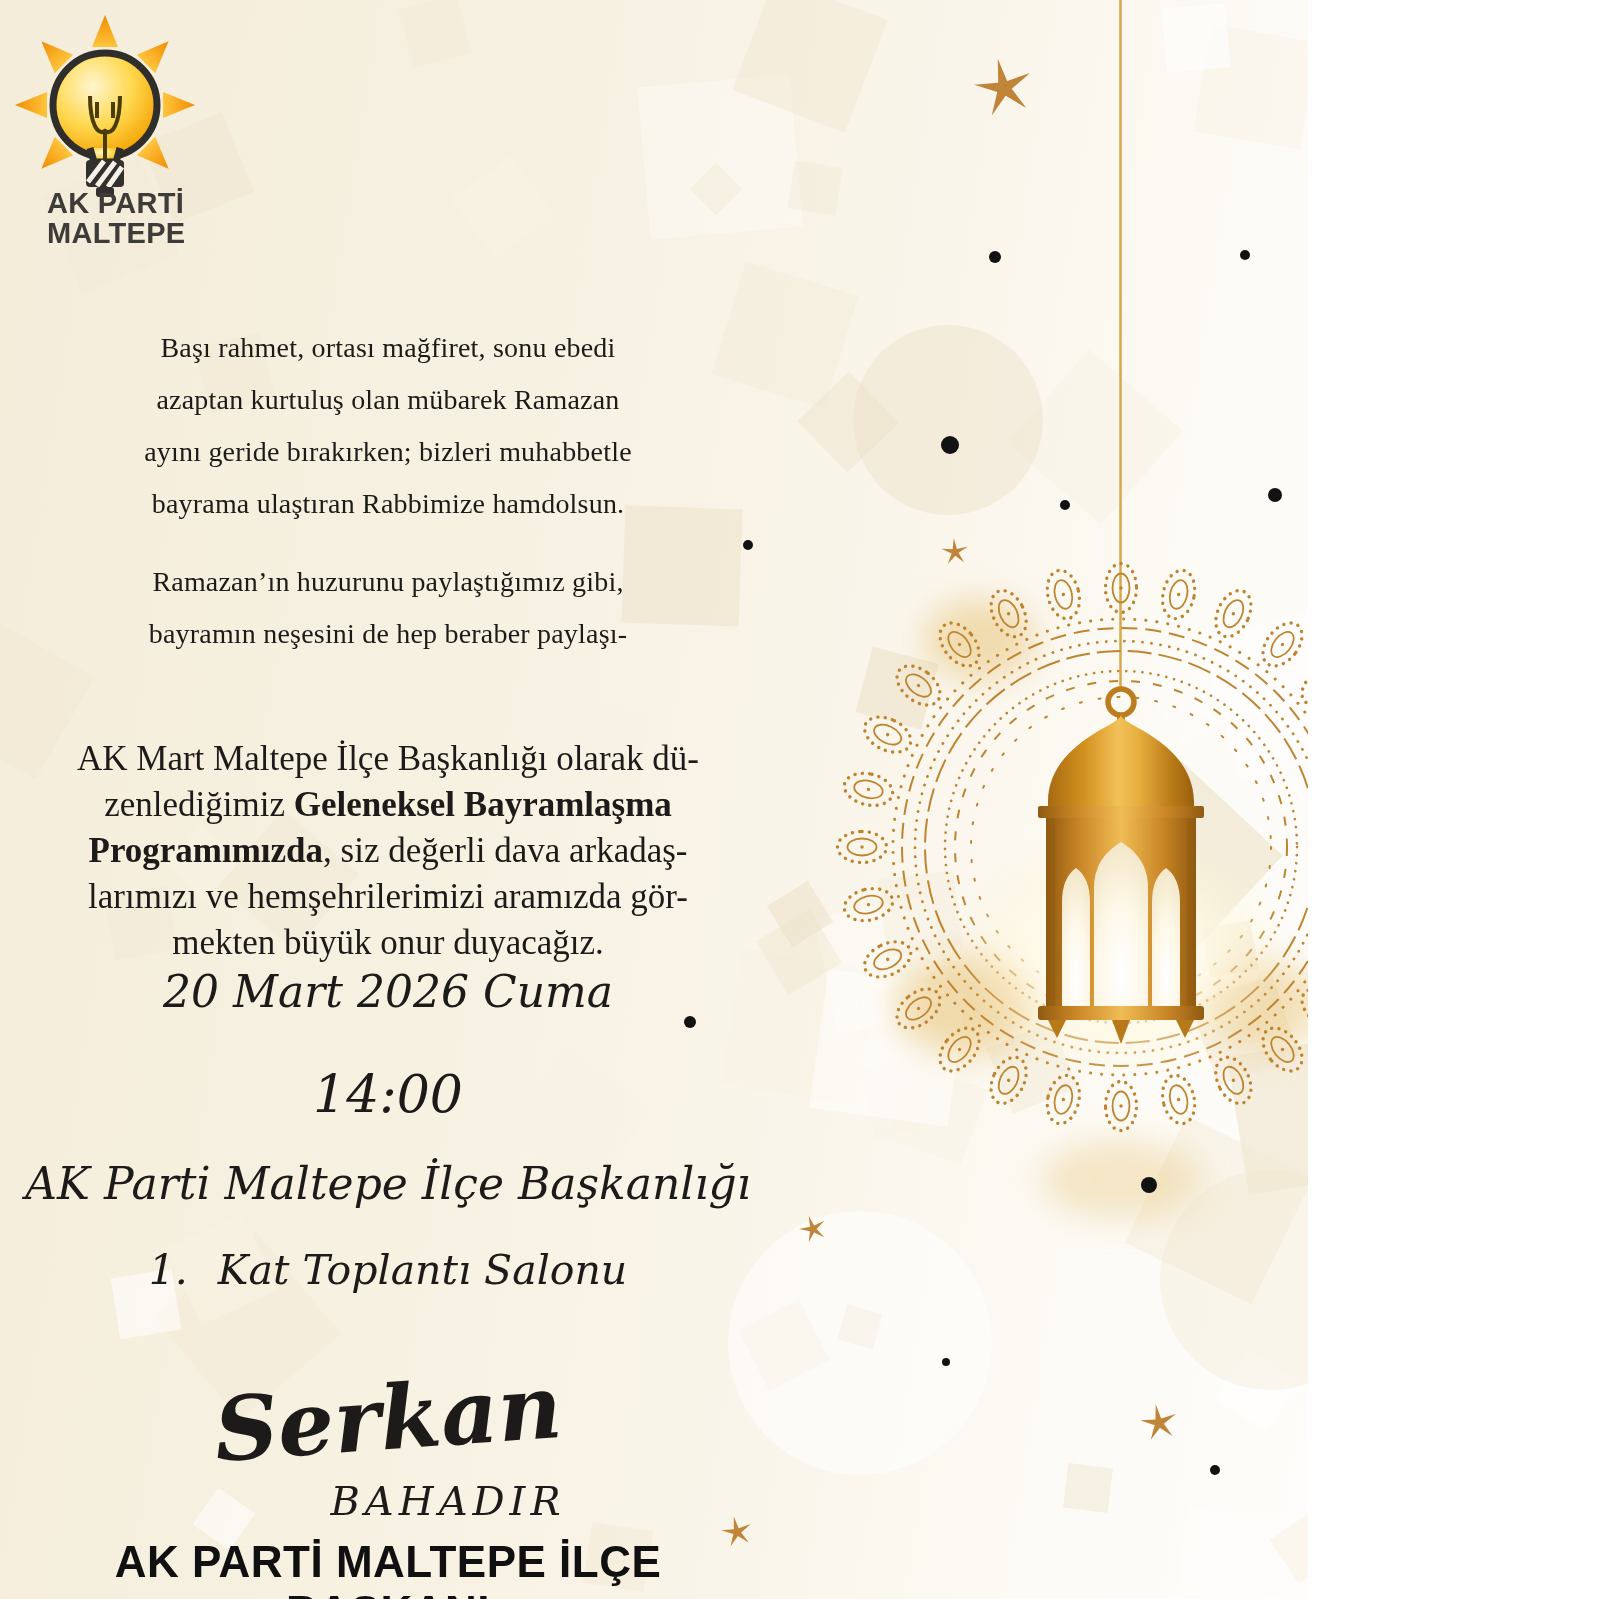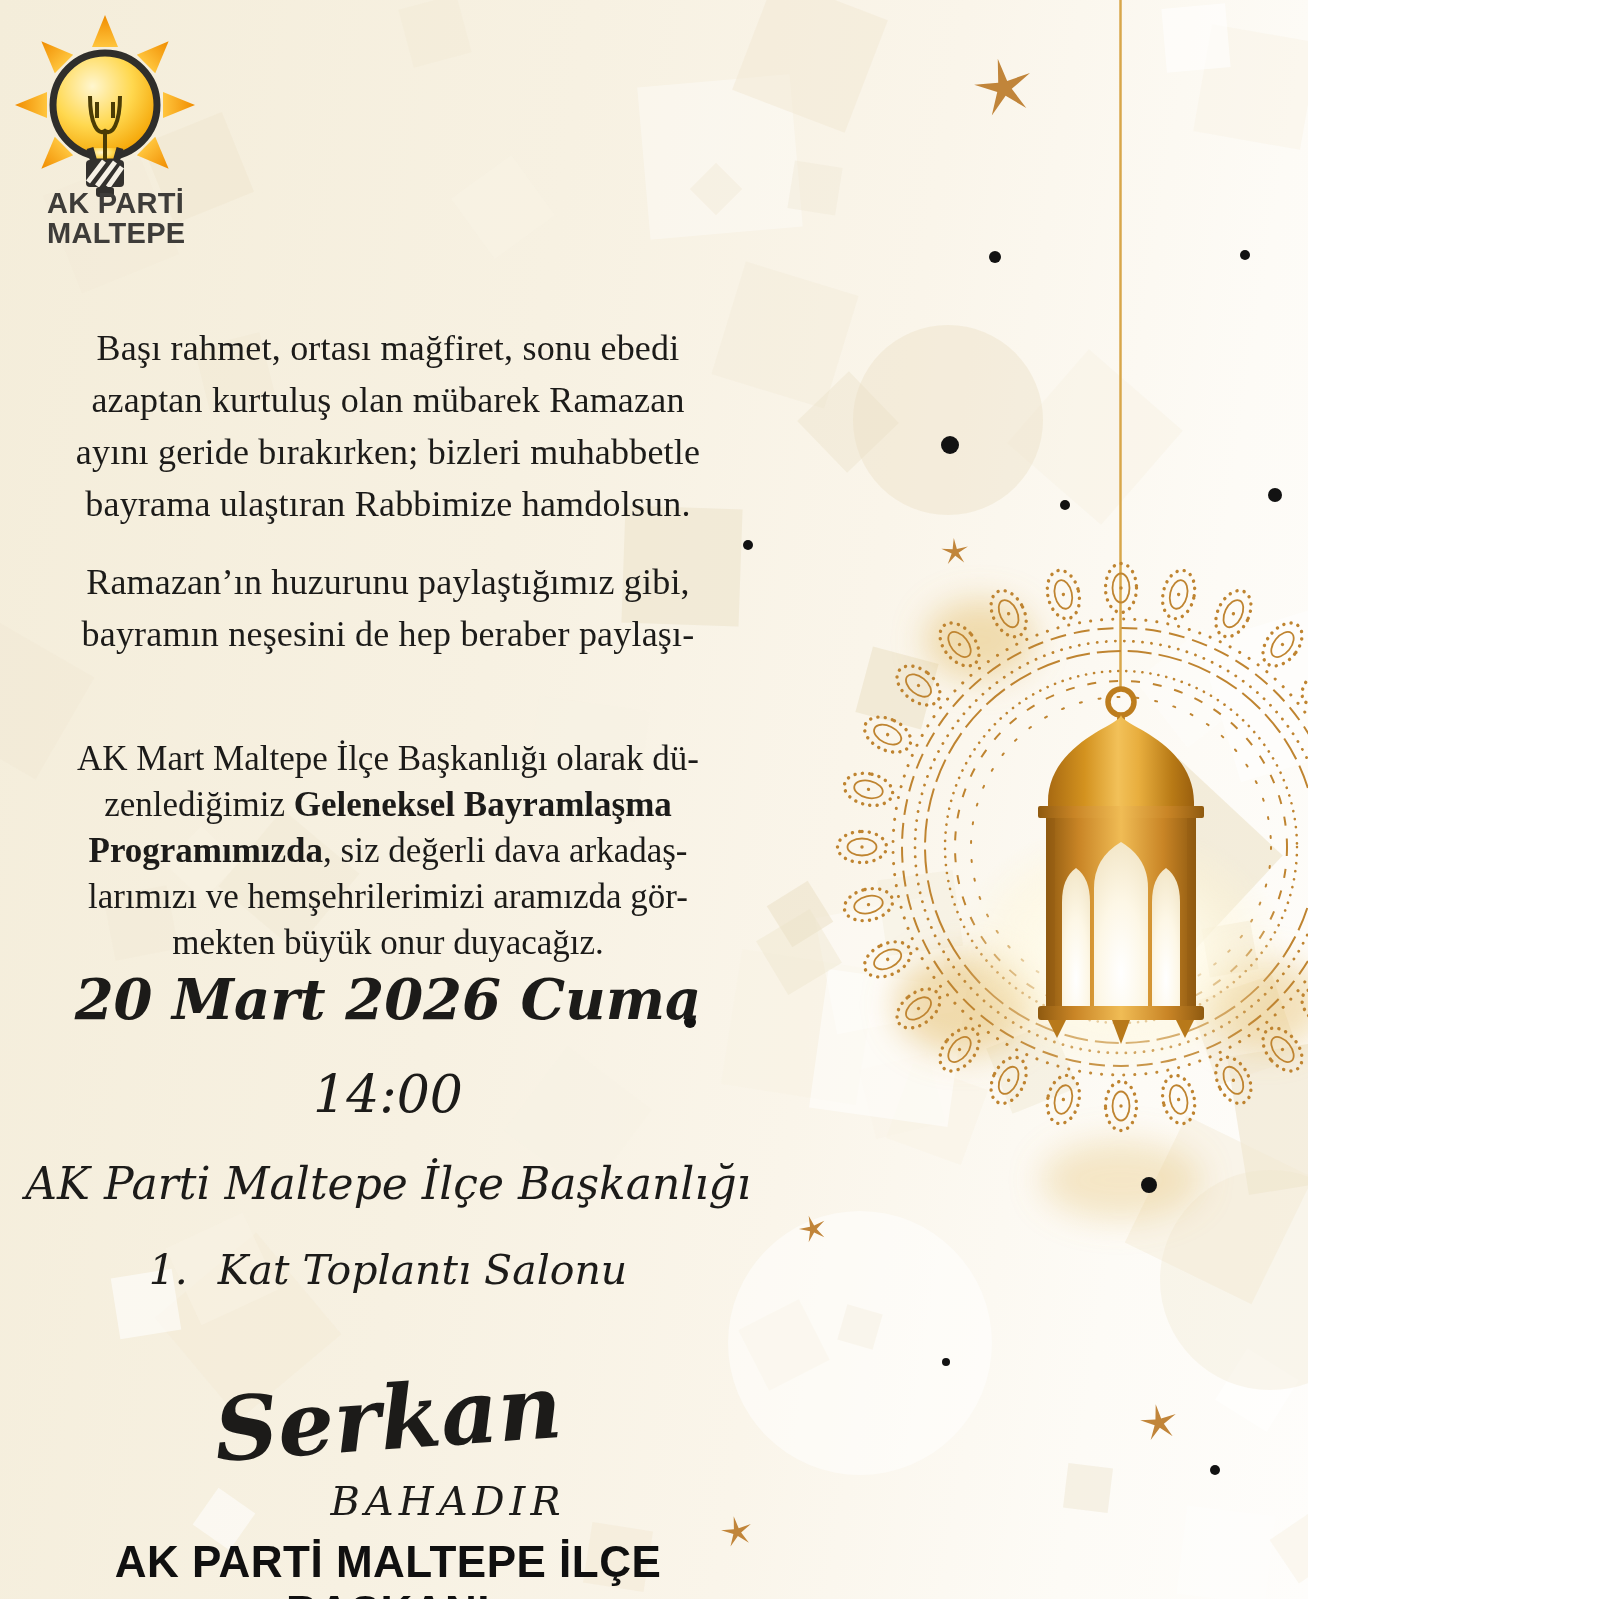--- a/index.html
+++ b/index.html
@@ -4,25 +4,25 @@
 <style>
   html,body{margin:0;padding:0}
   #canvas{
     position:relative;width:1308px;height:1599px;overflow:hidden;
     background:linear-gradient(99deg,#f4edda 0%,#f7f1e2 38%,#faf5ea 62%,#fdfbf6 84%,#fefdfb 100%);
     font-family:"Liberation Serif",serif;color:#1c1b19;
   }
   .abs{position:absolute}
   #decor{position:absolute;left:0;top:0}
   .col{left:10px;width:756px;text-align:center}
-  .para{font-size:36px;line-height:52px;letter-spacing:.2px}
+  .para{font-size:28px;line-height:52px;letter-spacing:.2px}
   .para3{font-size:35px;line-height:46px}
   .para3 b{font-weight:700}
   .script{font-family:"DejaVu Serif",serif;font-style:italic}
-  .date{font-size:56px;font-weight:700}
+  .date{font-size:44px;font-weight:400}
   .time{font-size:52px}
   .venue{font-size:44px}
   .room{font-size:41px}
   .room .no{display:inline-block;margin-right:30px}
   .sig-name{font-family:"DejaVu Serif",serif;font-style:italic;font-weight:700;font-size:88px;transform:rotate(-4deg)}
   .sig-surname{font-family:"DejaVu Serif",serif;font-style:italic;font-size:40px;letter-spacing:5px;padding-left:60px}
   .sig-title{font-family:"Liberation Sans",sans-serif;font-weight:700;font-size:44px;letter-spacing:.5px;color:#101010}
   .logo-text{left:47px;top:188px;font-family:"Liberation Sans",sans-serif;font-weight:700;color:#3e3c39;font-size:29px;line-height:30px;letter-spacing:.3px}
   .ty-text{left:1393px;top:170px;width:205px;text-align:center;font-family:"Liberation Sans",sans-serif;font-weight:400;color:#0e0e0e;font-size:30px;line-height:32px;letter-spacing:.5px}
 </style>

